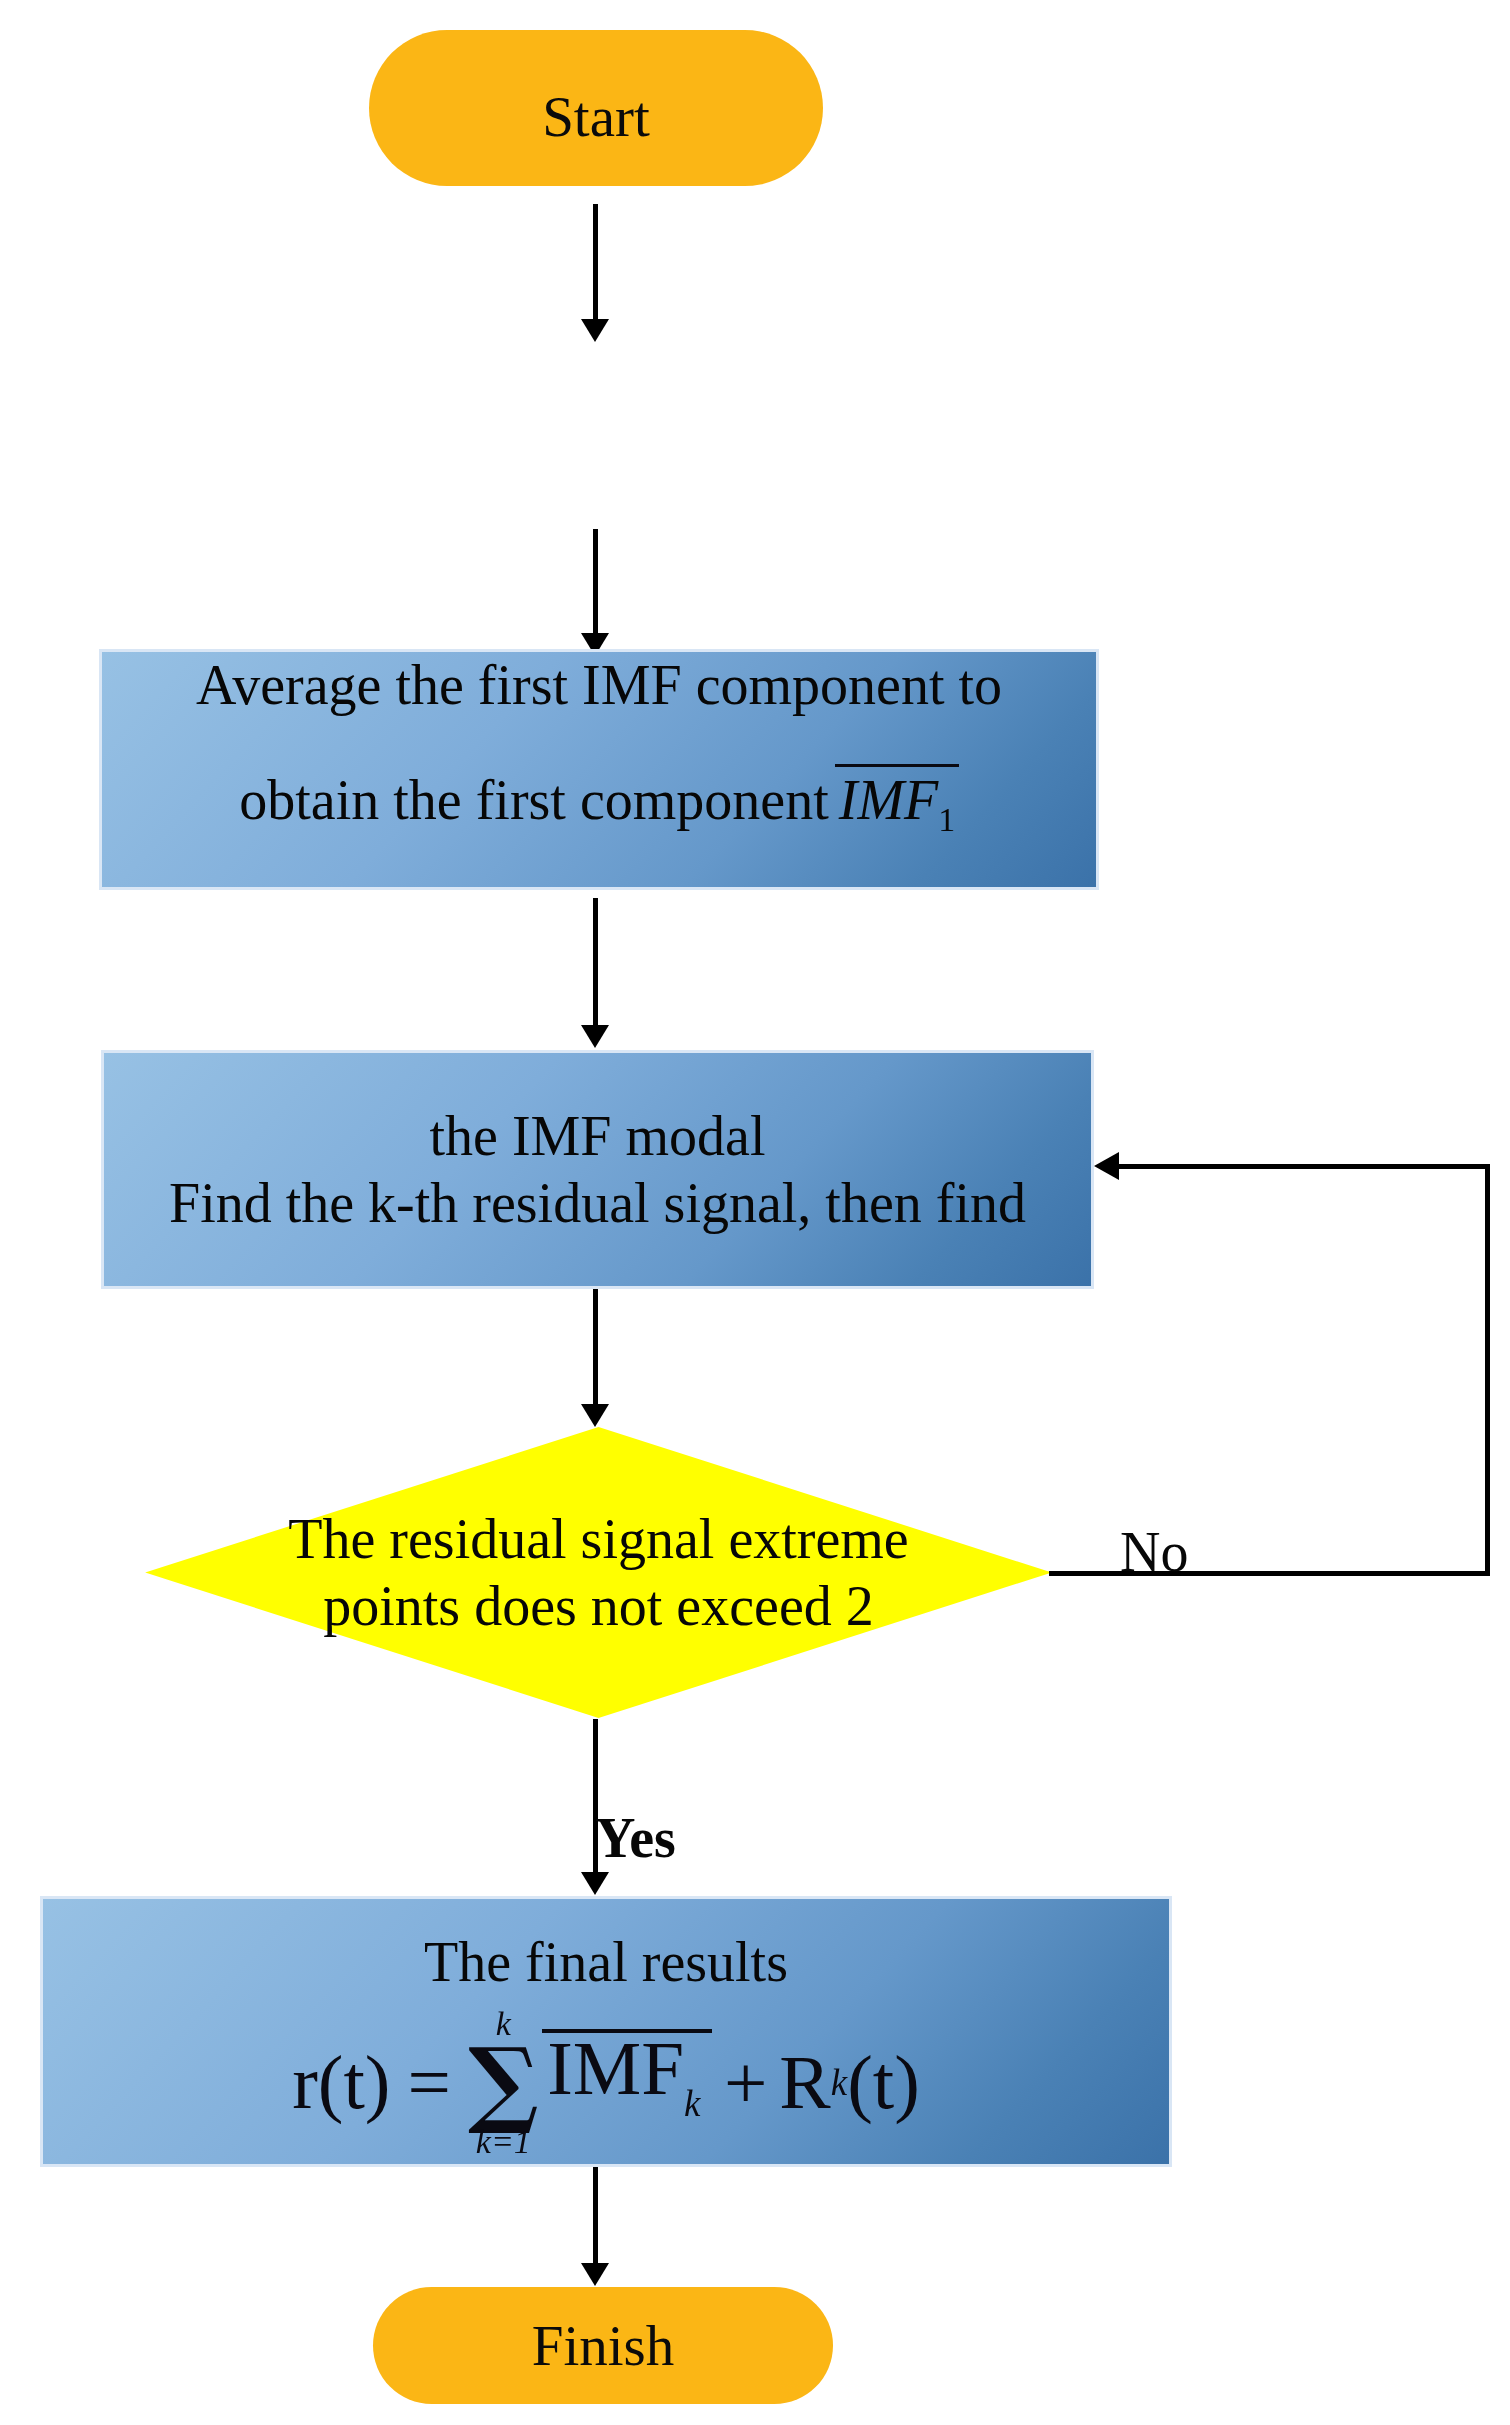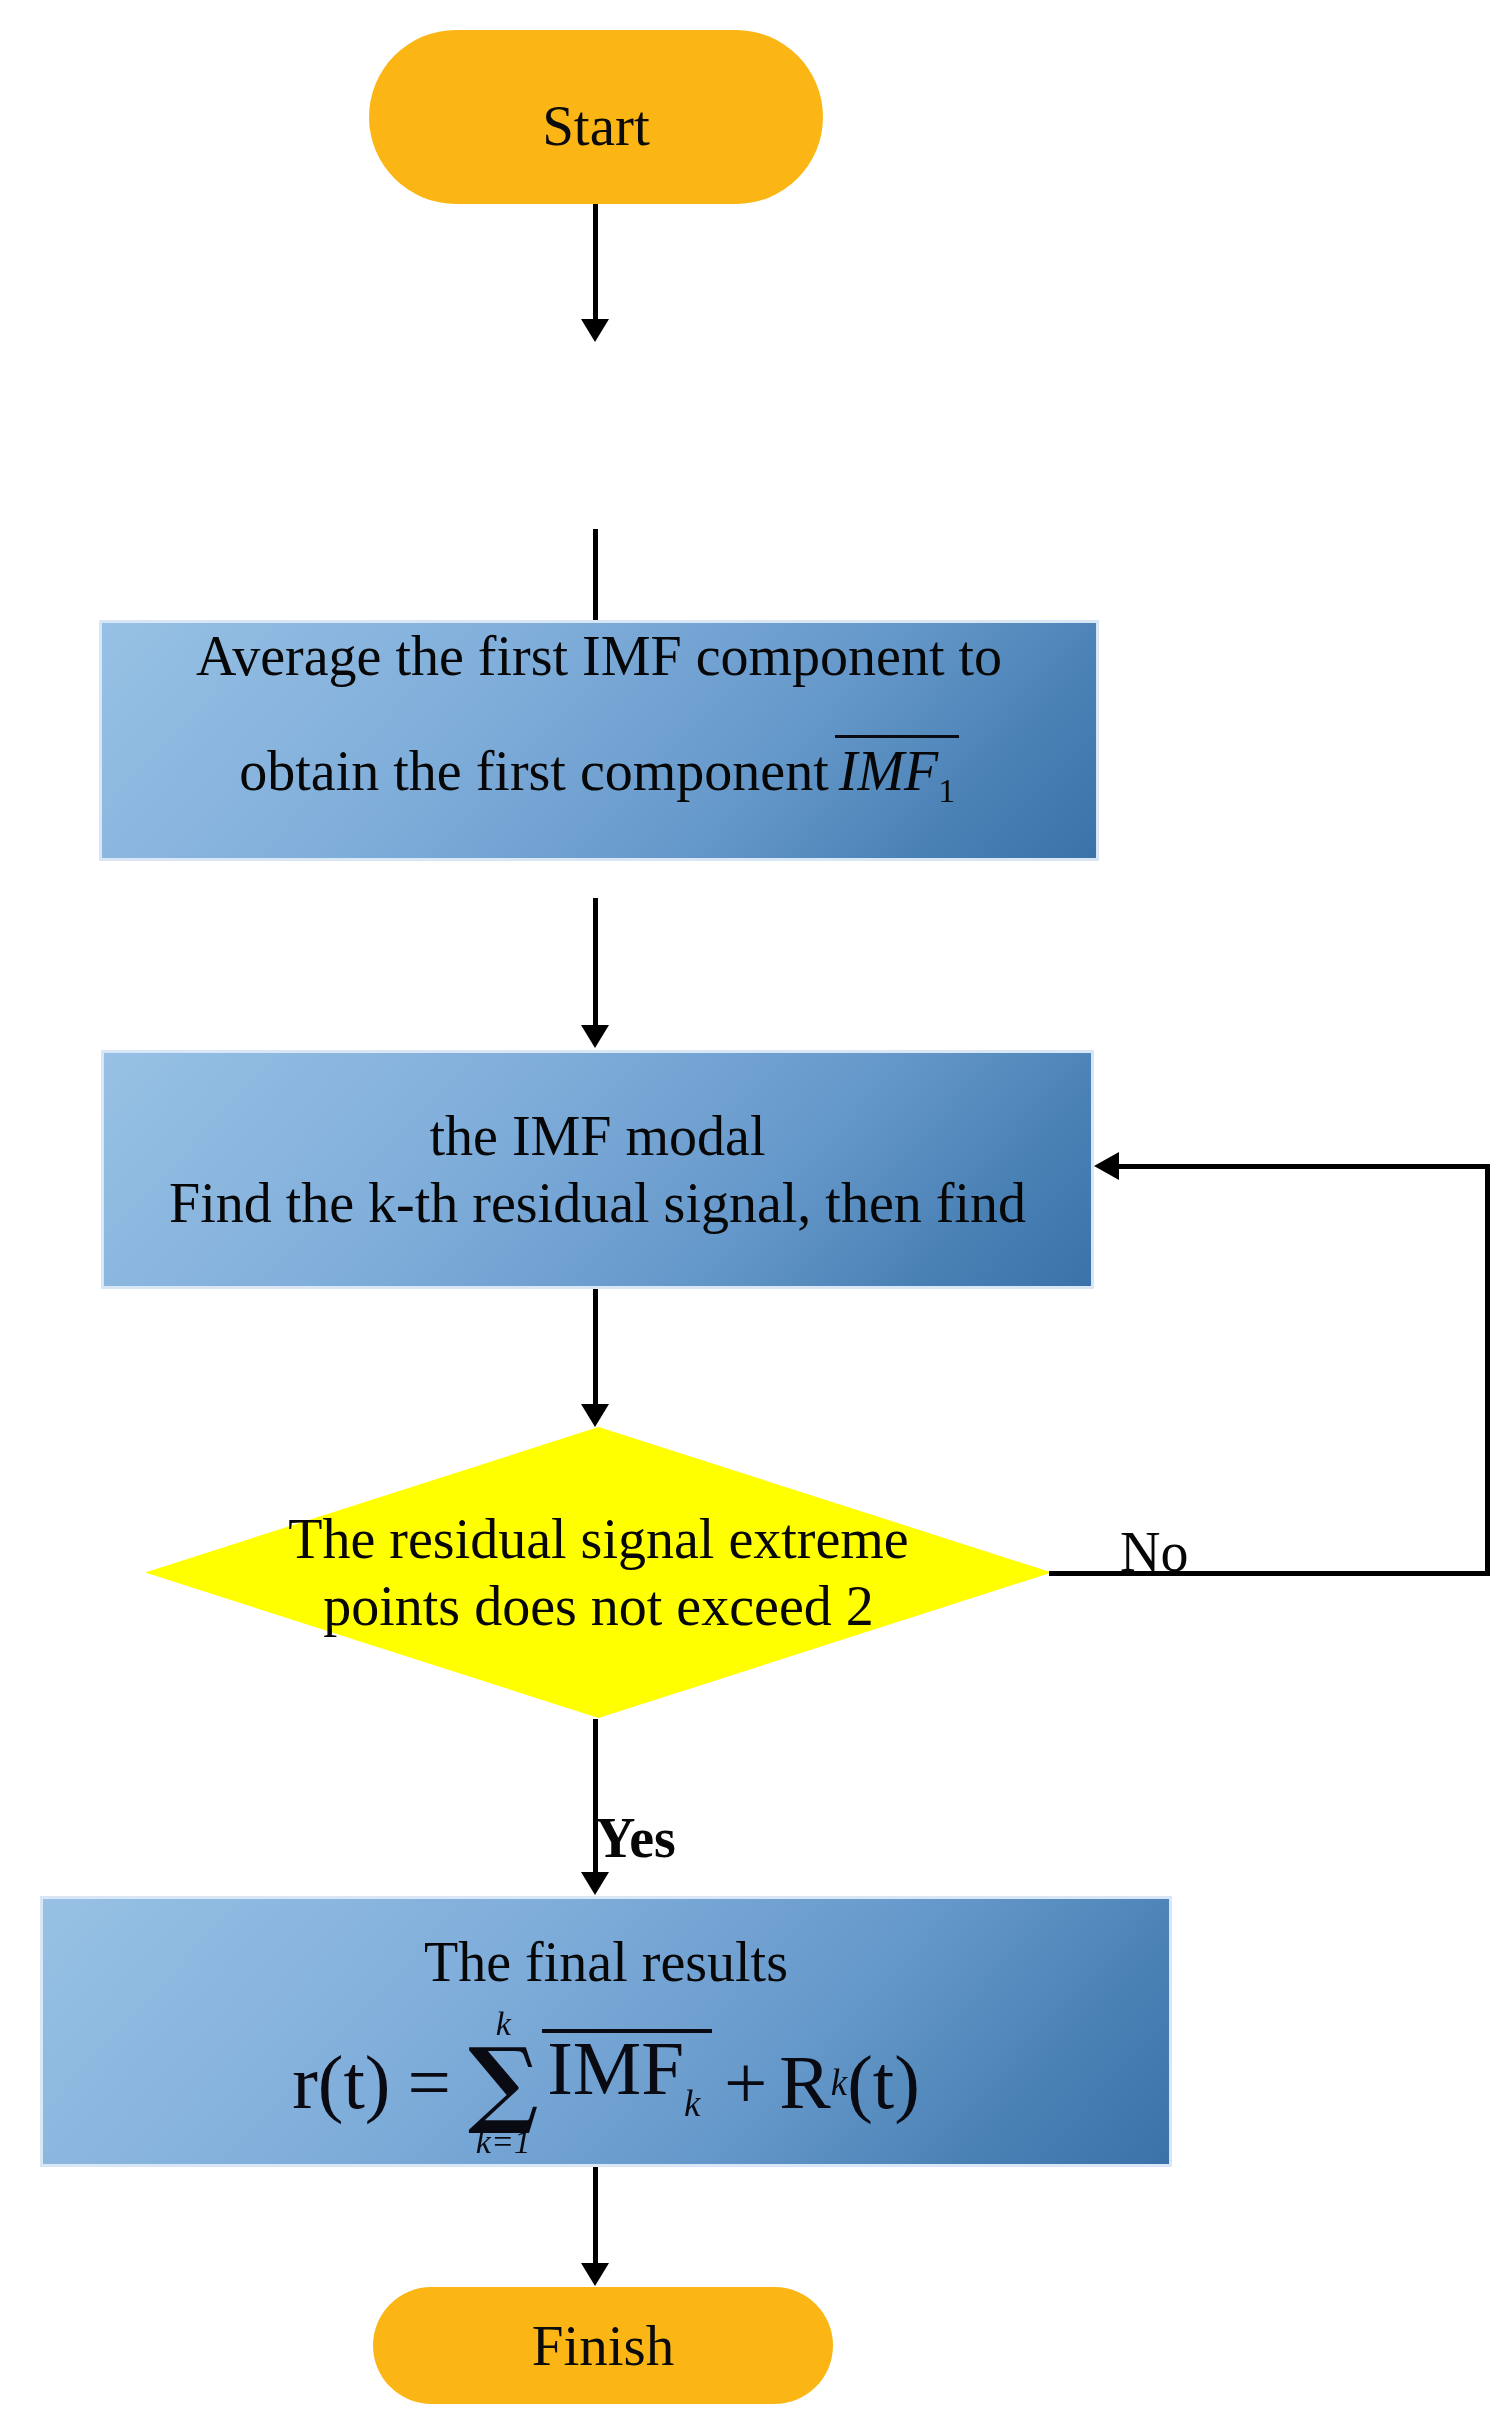--- a/index.html
+++ b/index.html
@@ -6,32 +6,32 @@
   .canvas{
     position:relative;width:1511px;height:2426px;background:#ffffff;overflow:hidden;
     font-family:"Liberation Serif","DejaVu Serif",serif;color:#000;
   }
   
   .pill{
     position:absolute;background:#fbb615;border-radius:93px;
     display:flex;align-items:center;justify-content:center;
     font-size:57px;color:#0b0b0b;
   }
-  .pill-start{left:369px;top:29.5px;width:454px;height:174px;padding-top:18.5px;box-sizing:border-box;}
+  .pill-start{left:369px;top:29.5px;width:454px;height:156px;padding-top:18.5px;box-sizing:border-box;}
   .pill-finish{left:373px;top:2287px;width:460px;height:117px;border-radius:59px;}
   
   .process{
     position:absolute;box-sizing:border-box;
     border:3.4px solid #d9e6f5;
     background:linear-gradient(133deg,#97c1e4 0%,#7fadda 38%,#6598ca 66%,#4a81b5 85%,#3b72a9 100%);
     display:flex;flex-direction:column;align-items:center;justify-content:center;
     font-size:56px;line-height:67px;text-align:center;color:#070707;
   }
   .box1{left:67px;top:343px;width:1058px;height:186px;}
-  .box2{left:99px;top:620px;width:1000px;height:241px;padding-bottom:34px;justify-content:space-between;}
+  .box2{left:99px;top:649px;width:1000px;height:241px;padding-bottom:34px;justify-content:space-between;}
   .box3{left:101px;top:1050px;width:993px;height:239px;}
   .boxr{left:40px;top:1896px;width:1132px;height:271px;justify-content:flex-start;gap:12px;}
   
   .diamond-svg{position:absolute;left:145px;top:1427px;width:907px;height:291px;}
   .diamond-text{
     position:absolute;left:212px;top:1427px;width:773px;height:291px;
     display:flex;flex-direction:column;align-items:center;justify-content:center;
     font-size:56px;line-height:67px;text-align:center;color:#070707;
   }
   

